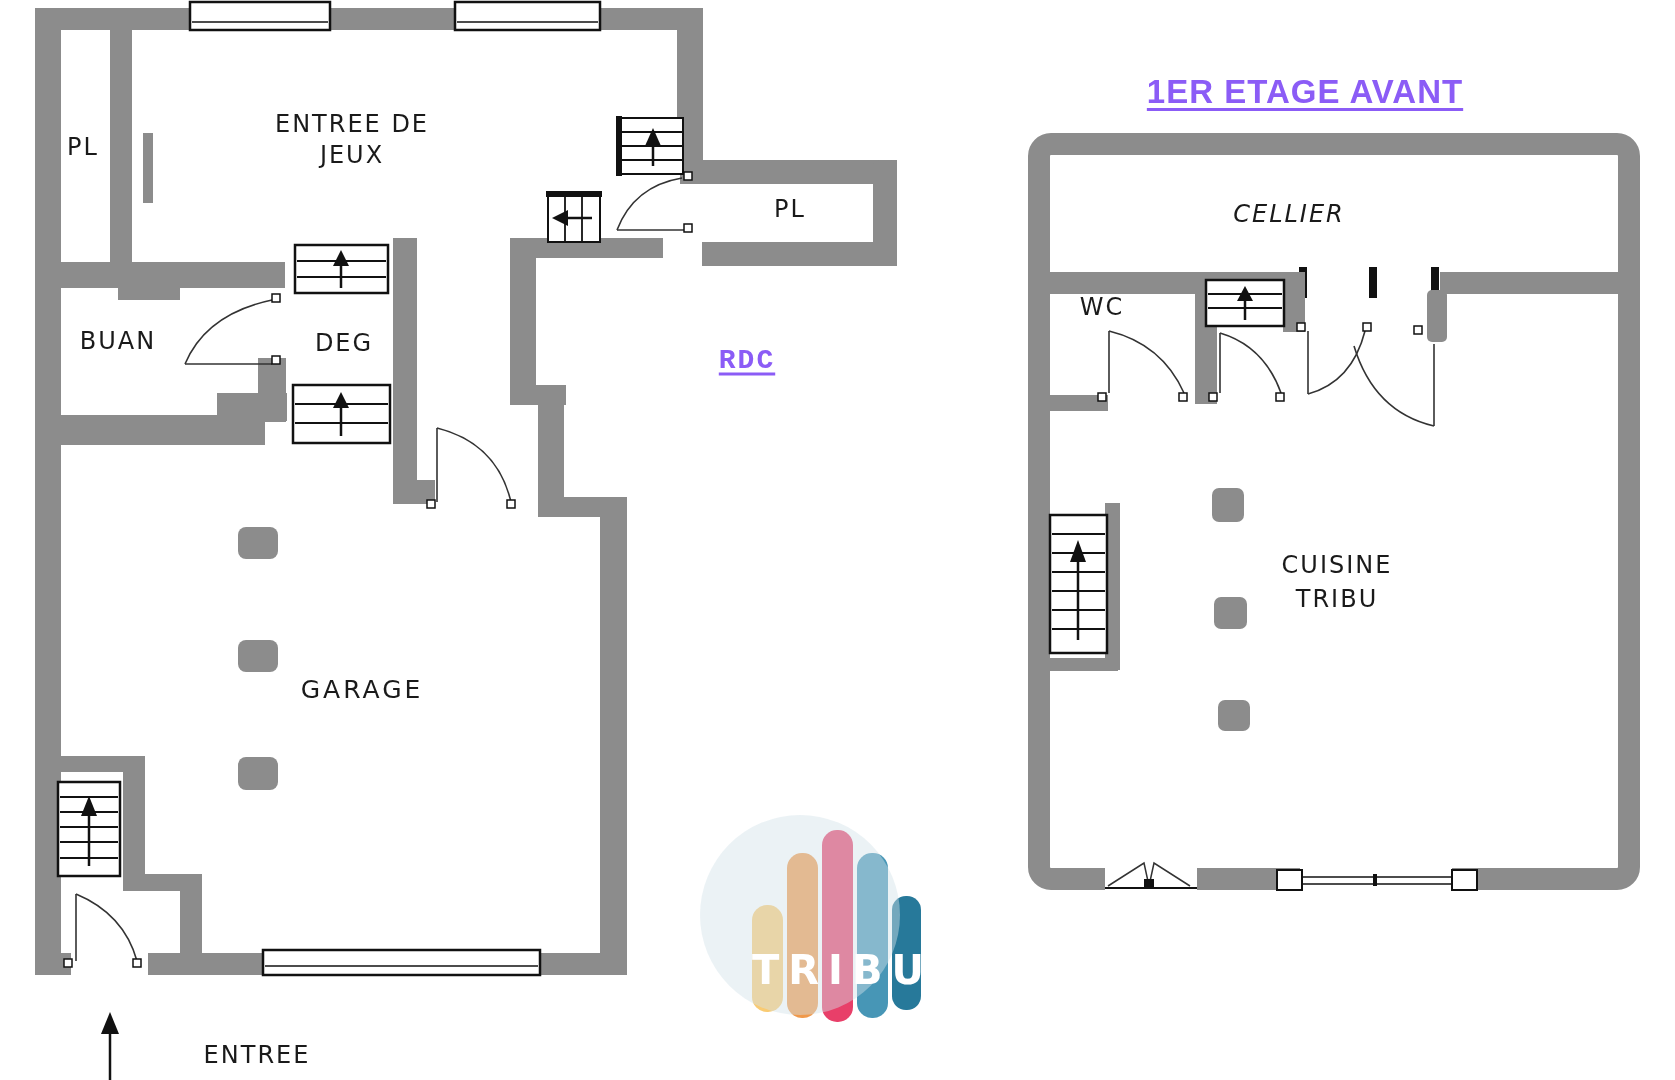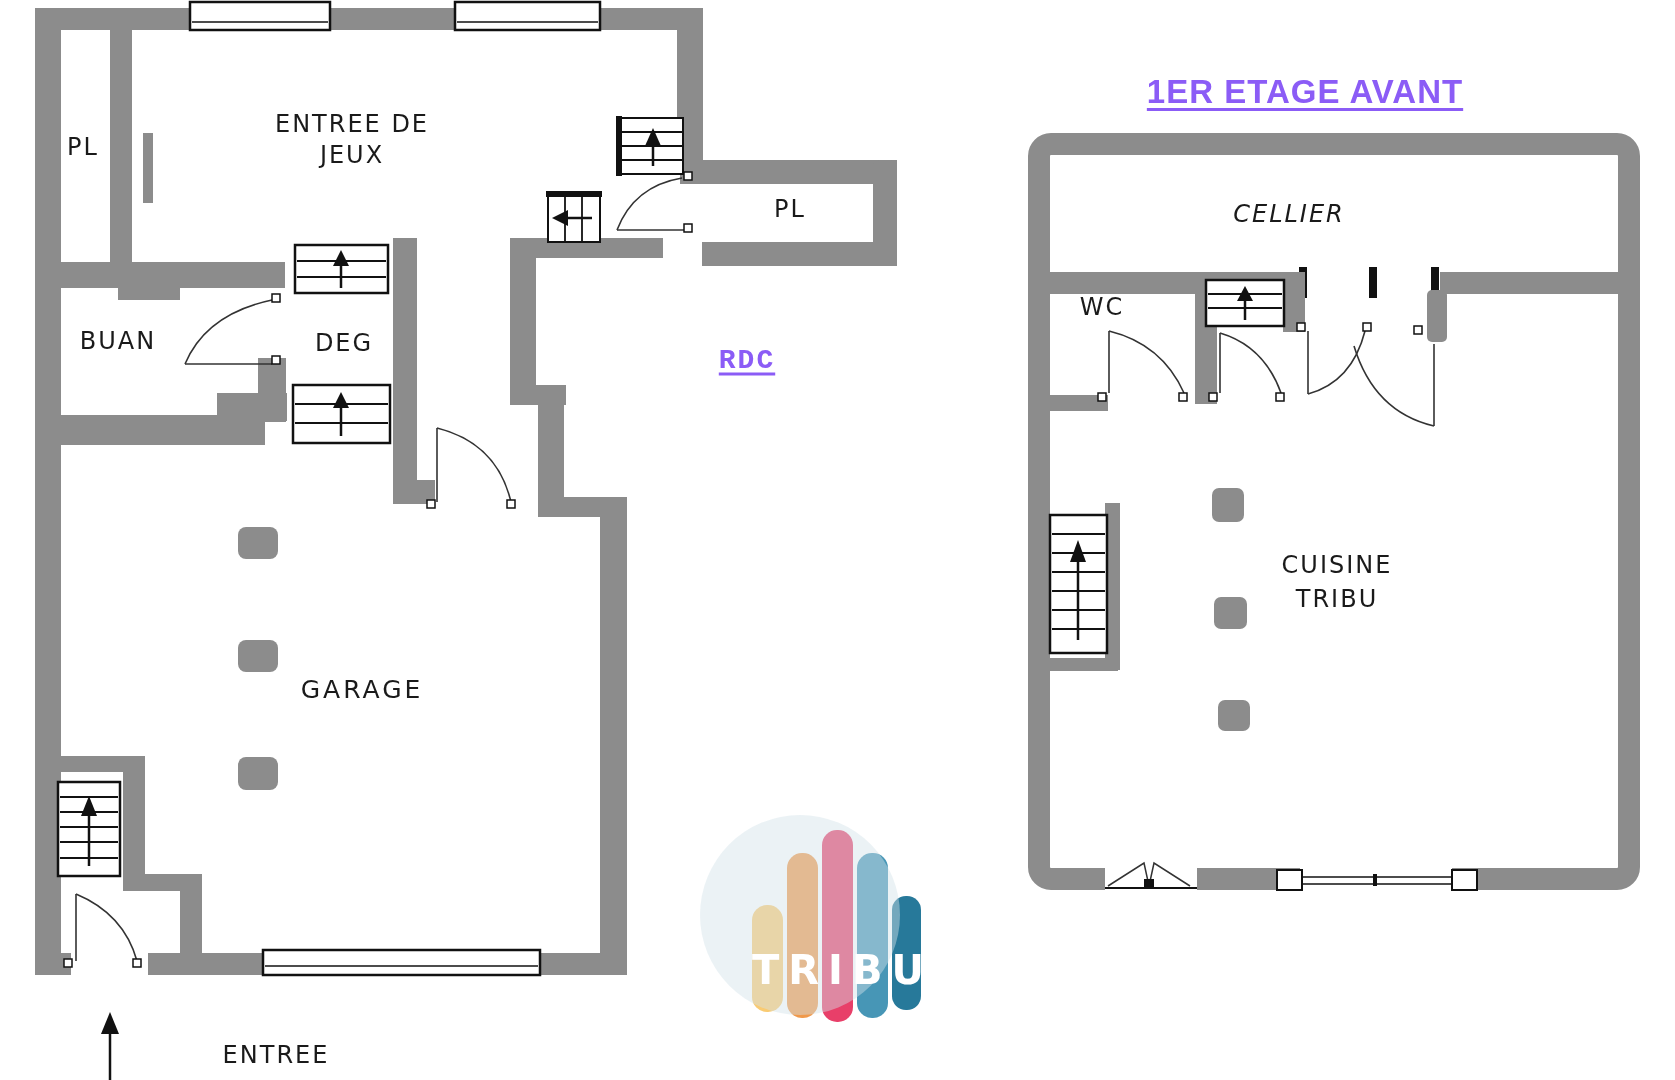--- a/index.html
+++ b/index.html
@@ -261,21 +261,21 @@
 <div class="room-label" style="left:118px;top:341px;">BUAN</div>
 
 <div class="room-label" style="left:344px;top:343px;">DEG</div>
 
 <div class="room-label" style="left:790px;top:209px;">PL</div>
 
 <div class="room-label garage-label" style="left:362px;top:689px;">GARAGE</div>
 
 <div class="plan-title rdc-title" style="left:747px;top:360px;">RDC</div>
 
-<div class="room-label" style="left:276px;top:1055px;">ENTREE</div>
+<div class="room-label" style="left:257px;top:1055px;">ENTREE</div>
 
 <div class="plan-title etage-title" style="left:1305px;top:92px;">1ER ETAGE AVANT</div>
 
 <div class="room-label" style="left:1289px;top:214px;font-style:italic;">CELLIER</div>
 
 <div class="room-label" style="left:1102px;top:307px;">WC</div>
 
 <div class="room-label" style="left:1337px;top:582px;line-height:34px;">
   <div>CUISINE</div>
   <div>TRIBU</div>

